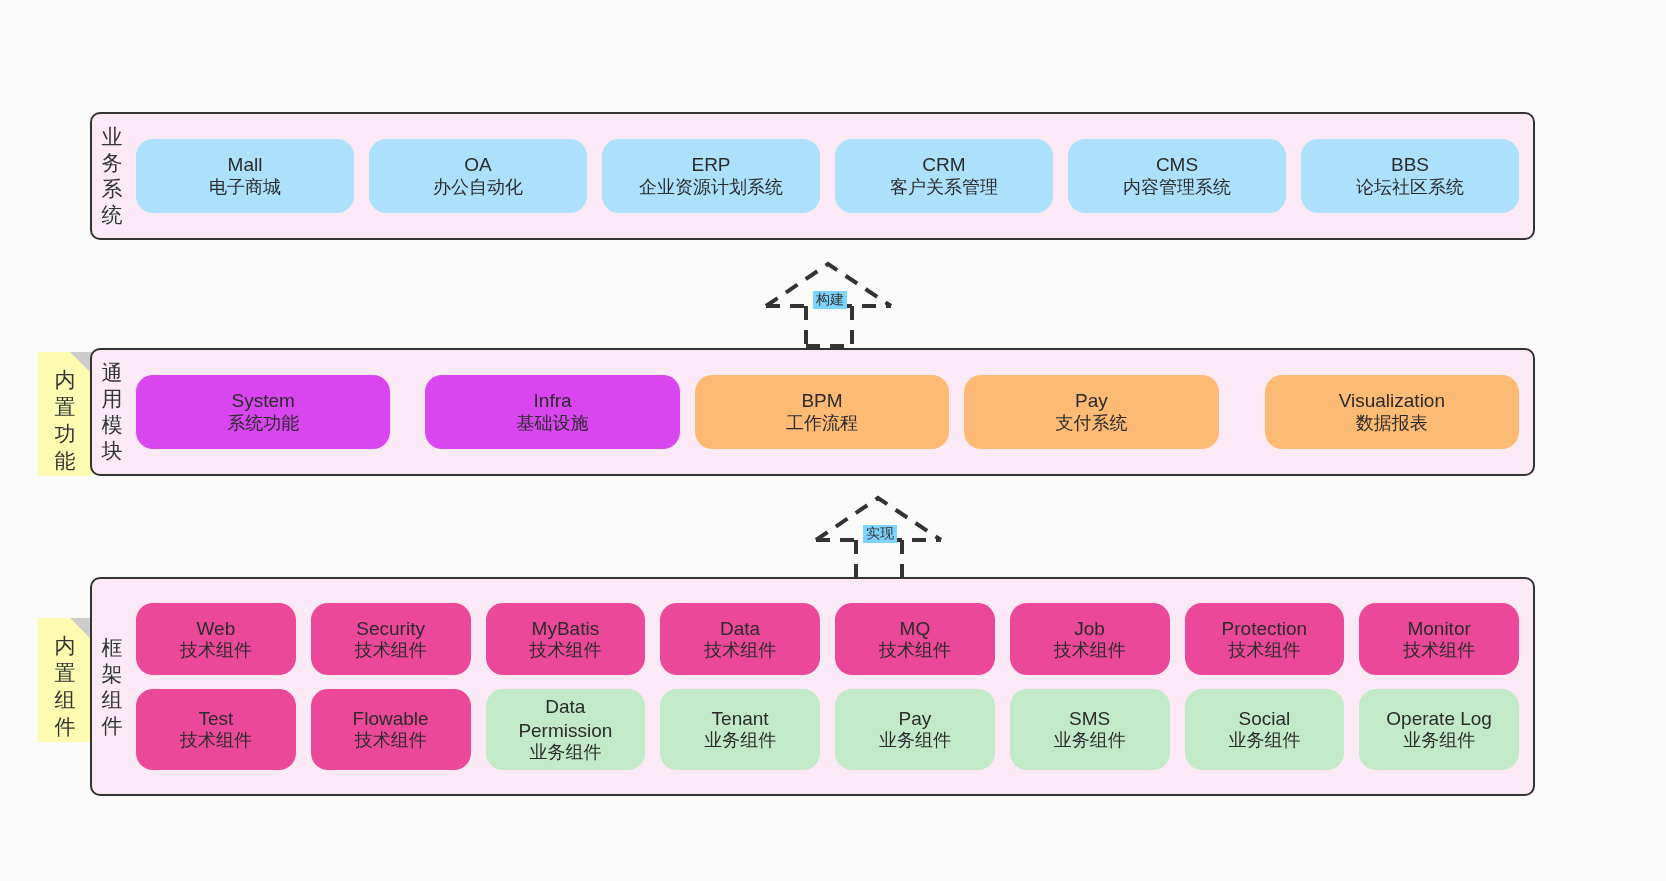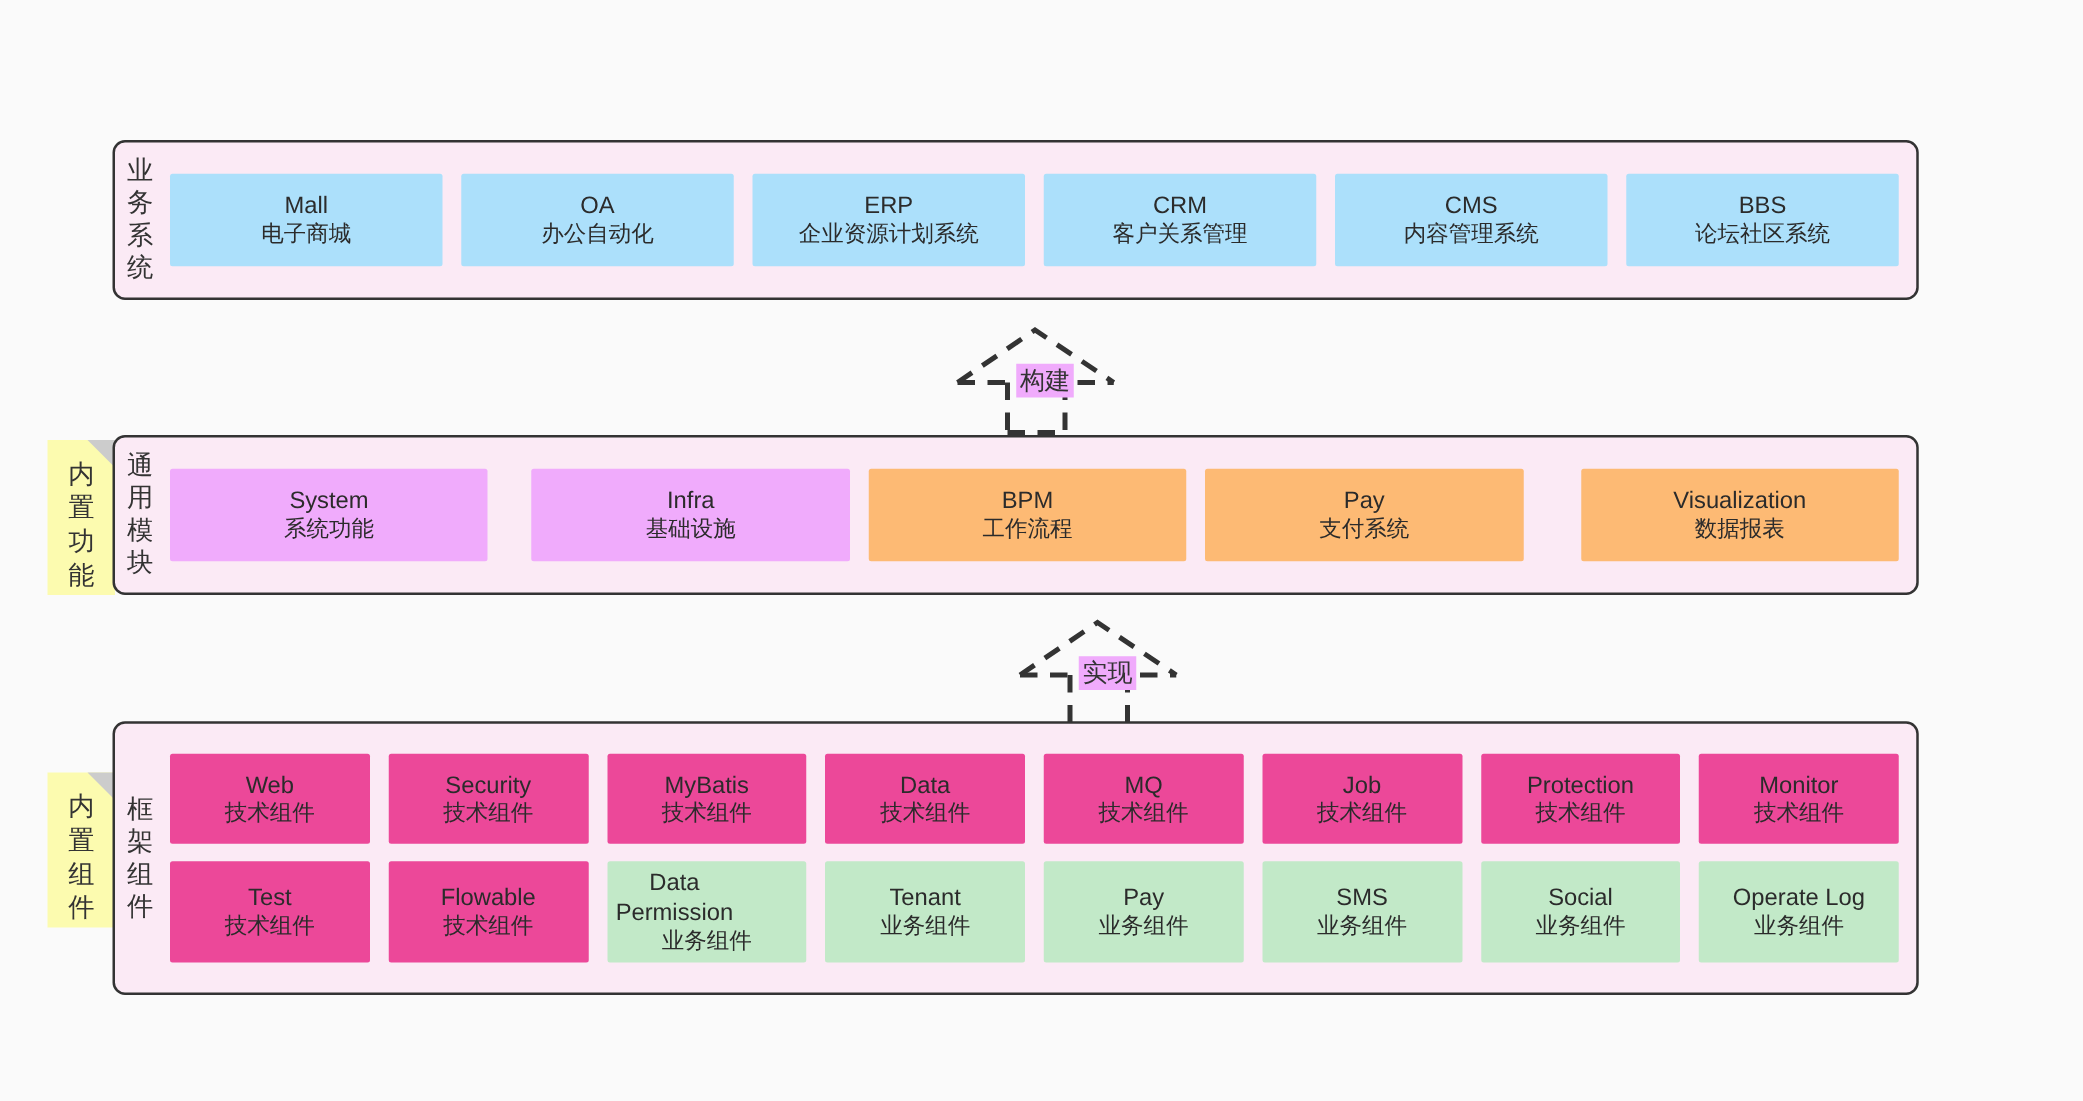--- a/index.html
+++ b/index.html
@@ -45,35 +45,36 @@
     flex-direction:column;
     gap:14px;
     padding:0 14px 0 4px;
   }
   .row{
     display:flex;
     gap:15px;
   }
   .cell{
     flex:1 1 0;
-    border-radius:2px;
+    border-radius:17px;
     min-height:72px;
     display:flex;
     flex-direction:column;
+    align-items:center;
     justify-content:center;
     text-align:center;
     line-height:1.22;
     padding:6px 4px;
     box-sizing:border-box;
   }
   .cell .en{font-size:19px;color:#2b2b2b;}
   .cell .cn{font-size:18px;color:#2b2b2b;}
 
   .c-blue{background:#ace0fb;}
-  .c-red{background:#f0abfc;}
+  .c-red{background:#d946ef;}
   .c-pink{background:#fdba74;}
   .c-green{background:#ec4899;}
   .c-lgreen{background:#c2e9c8;}
 
   
   .note{
     position:absolute;
     background:#fcfbaf;
     width:54px;
     box-sizing:border-box;
@@ -94,23 +95,23 @@
     border-top:22px solid #cccccc;
     border-left:22px solid transparent;
   }
   .note span{display:block;}
 
   
   .arrow{position:absolute;}
   .arrow svg{display:block;overflow:visible;}
   .arrow-label{
     position:absolute;
-    font-size:20px;
+    font-size:14px;
     color:#333;
-    background:#f0abfc;
+    background:#7dd3fc;
     padding:0 3px;
     white-space:nowrap;
     user-select:none;
   }
 </style>
 </head>
 <body>
 
 <div class="canvas">
 

